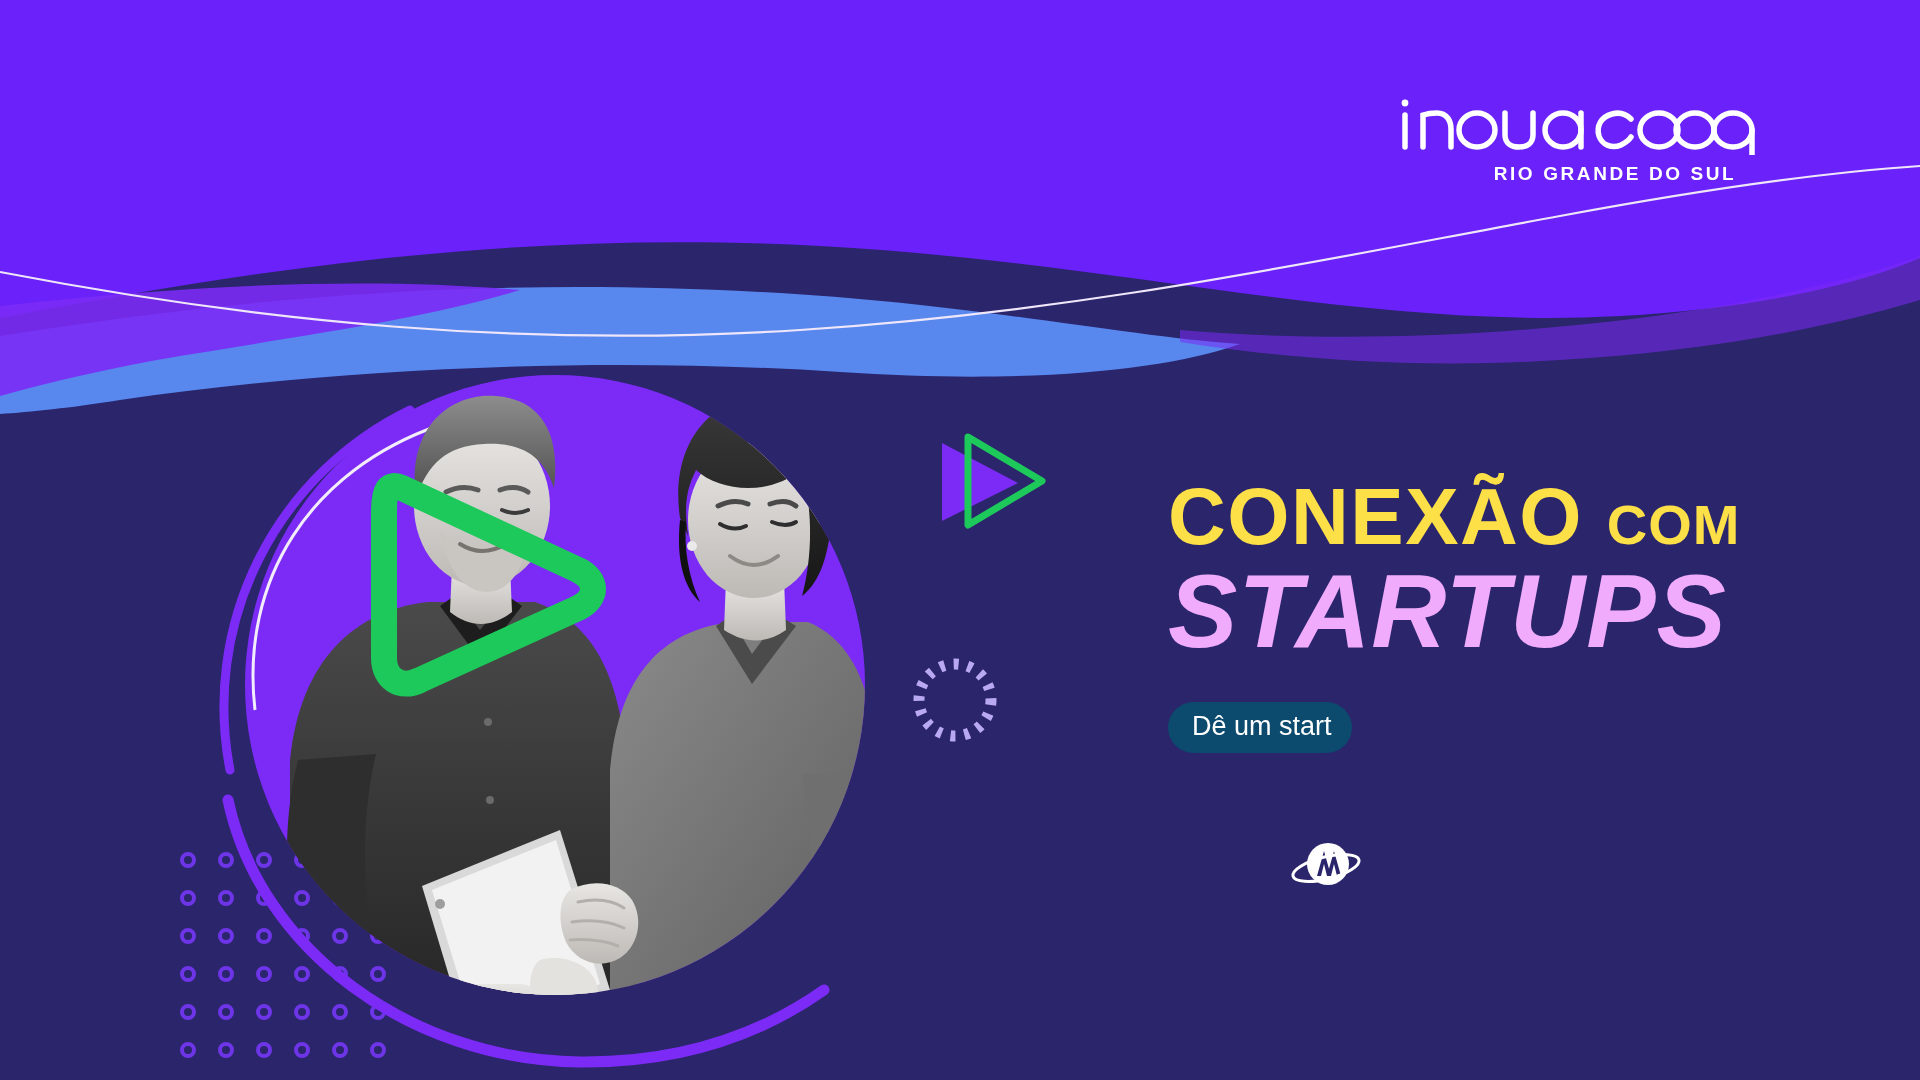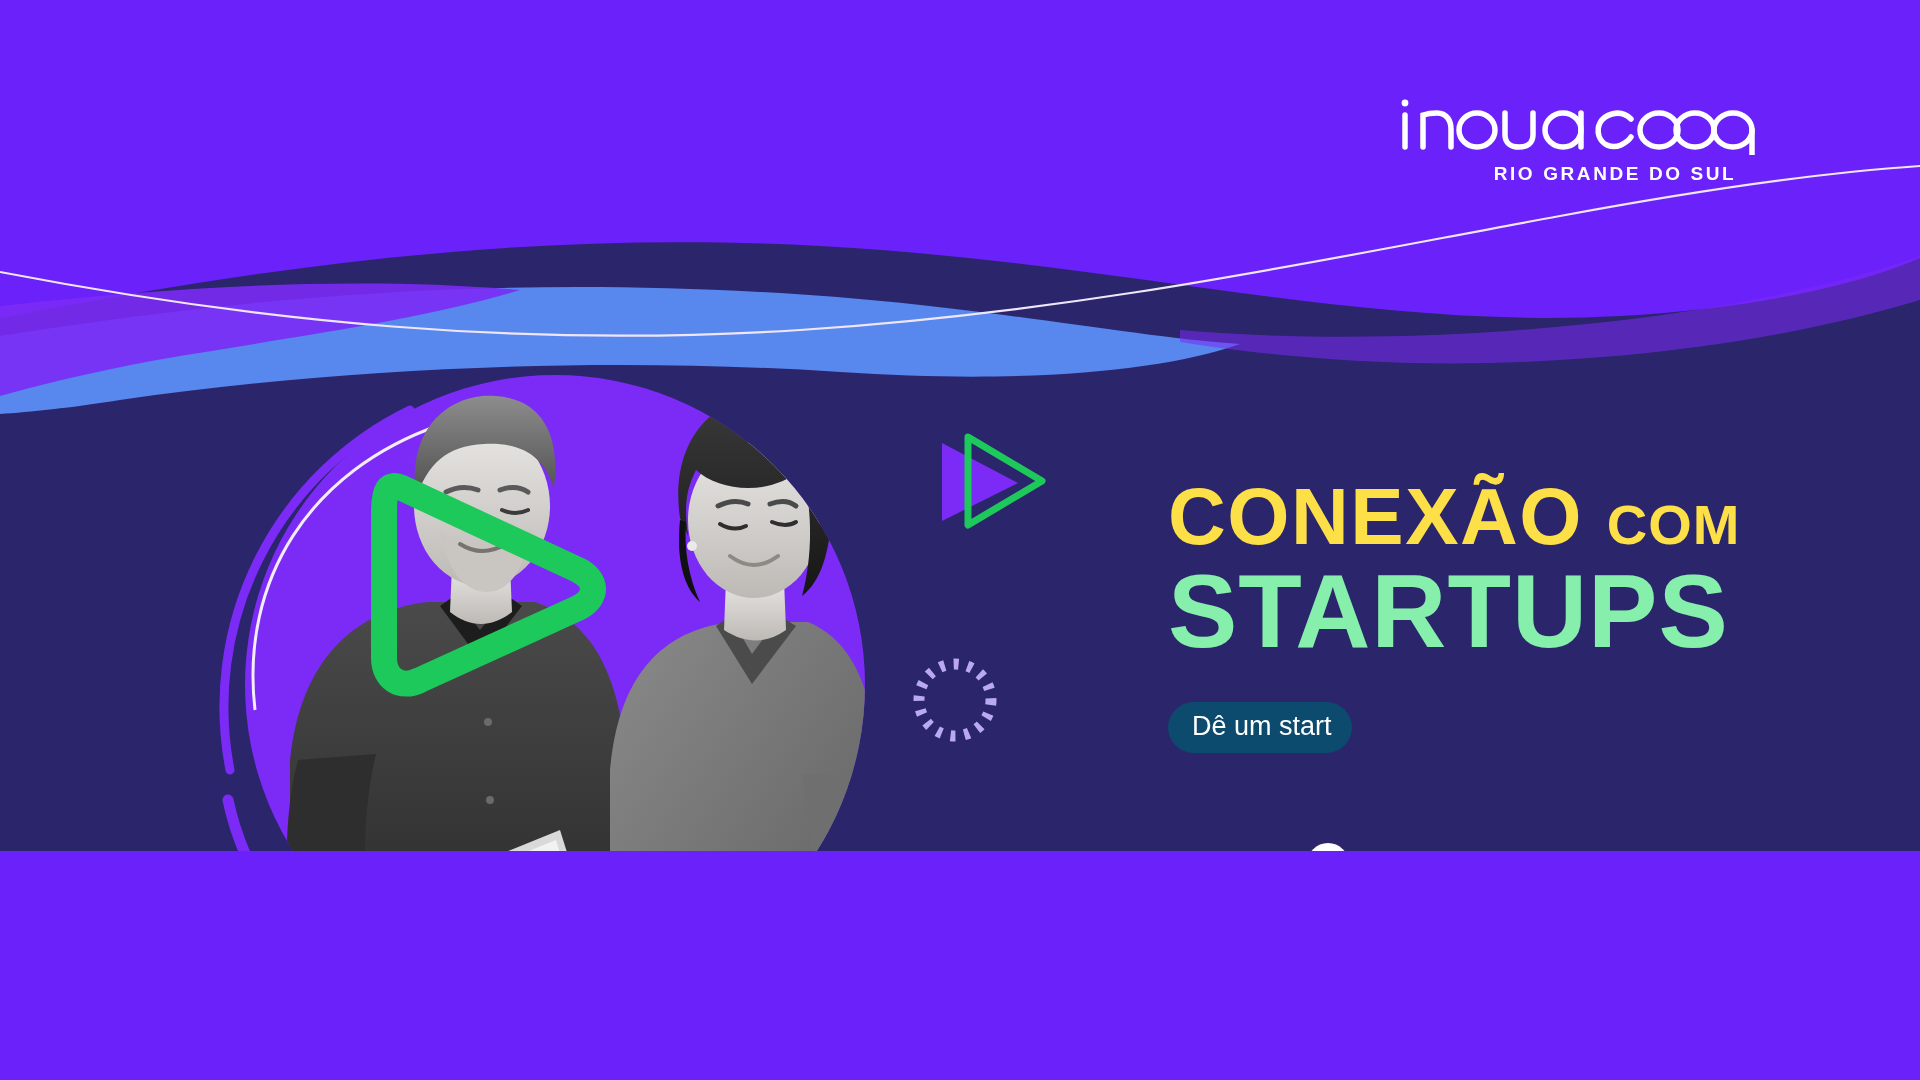--- a/index.html
+++ b/index.html
@@ -5,21 +5,21 @@
   * { margin:0; padding:0; box-sizing:border-box; }
   html, body { width:1920px; height:1080px; overflow:hidden; }
   body {
     font-family: "Liberation Sans", sans-serif;
     background:#6A21FA;
   }
 
   #banner {
     position:relative;
     width:1920px;
-    height:851px;
+    height:1080px;
     overflow:hidden;
     background:#6A21FA;
   }
 
   
   .layer { position:absolute; inset:0; }
   .layer svg { display:block; width:1920px; height:1080px; }
 
   
   #photo-stage {
@@ -54,27 +54,28 @@
     line-height:0.98;
     letter-spacing:1.5px;
     white-space:nowrap;
   }
   #headline-1 .small {
     font-size:56px;
     letter-spacing:1px;
     vertical-align:baseline;
   }
   #headline-2 {
-    color:#86efac;
+    color:#f0abfc;
     font-weight:700;
     font-size:104px;
     line-height:1.02;
     letter-spacing:1px;
     margin-top:2px;
     white-space:nowrap;
+    font-style:italic;
   }
 
   #tagline {
     margin-top:38px;
     display:flex;
     align-items:center;
     white-space:nowrap;
     font-size:27px;
     color:#FFFFFF;
     font-weight:400;

